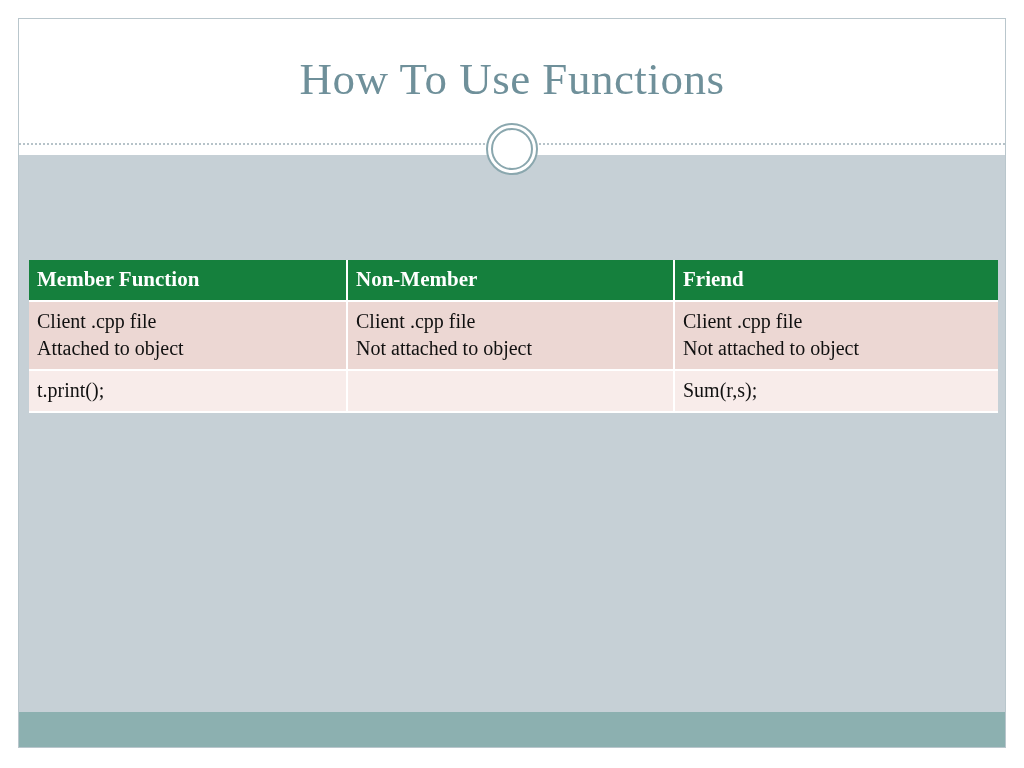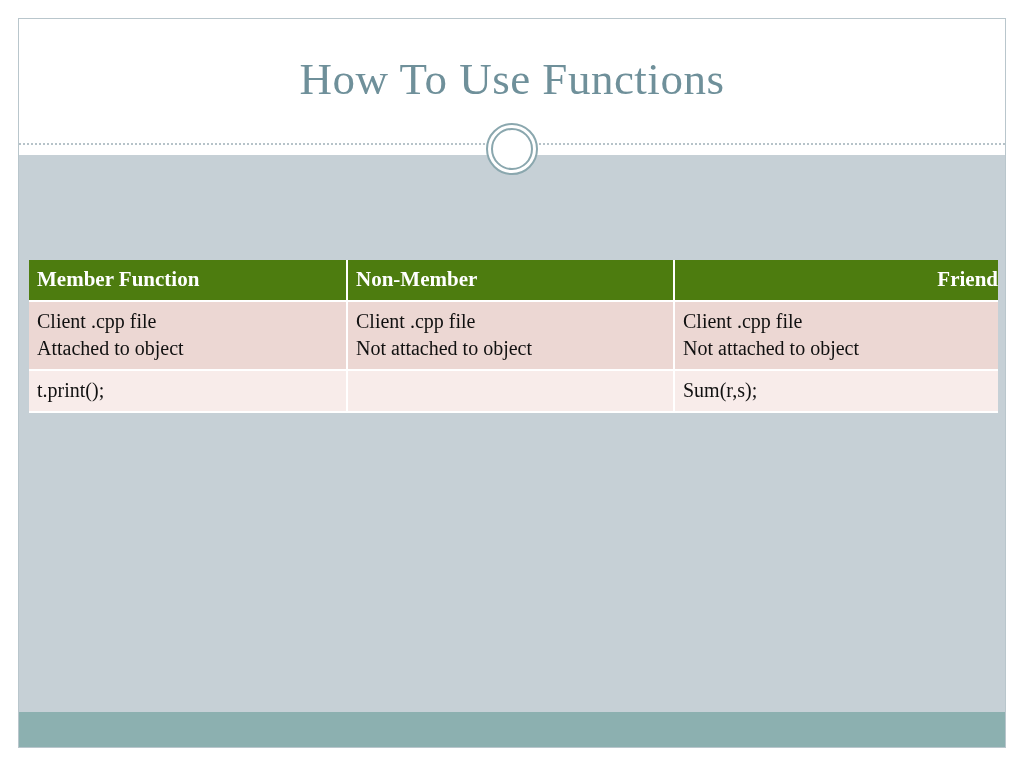--- a/index.html
+++ b/index.html
@@ -132,31 +132,31 @@
     top: 105px;
     width: 969px;
     border-collapse: collapse;
     table-layout: fixed;
   }
   #fn-table col.c1 { width: 318px; }
   #fn-table col.c2 { width: 327px; }
   #fn-table col.c3 { width: 324px; }
 
   #fn-table th {
-    background: #4d7c0f;
+    background: #15803d;
     color: #ffffff;
     font-weight: bold;
     font-size: 21px;
     text-align: left;
     padding: 7px 0 8px 8px;
     border-right: 2px solid #ffffff;
     border-bottom: 2px solid #ffffff;
     white-space: nowrap;
   }
-  #fn-table th:last-child { border-right: none; text-align: right; }
+  #fn-table th:last-child { border-right: none; }
 
   #fn-table td {
     font-size: 20px;
     line-height: 27px;
     color: #101010;
     text-align: left;
     vertical-align: top;
     padding: 6px 0 7px 8px;
     border-right: 2px solid #ffffff;
     border-bottom: 2px solid #ffffff;

